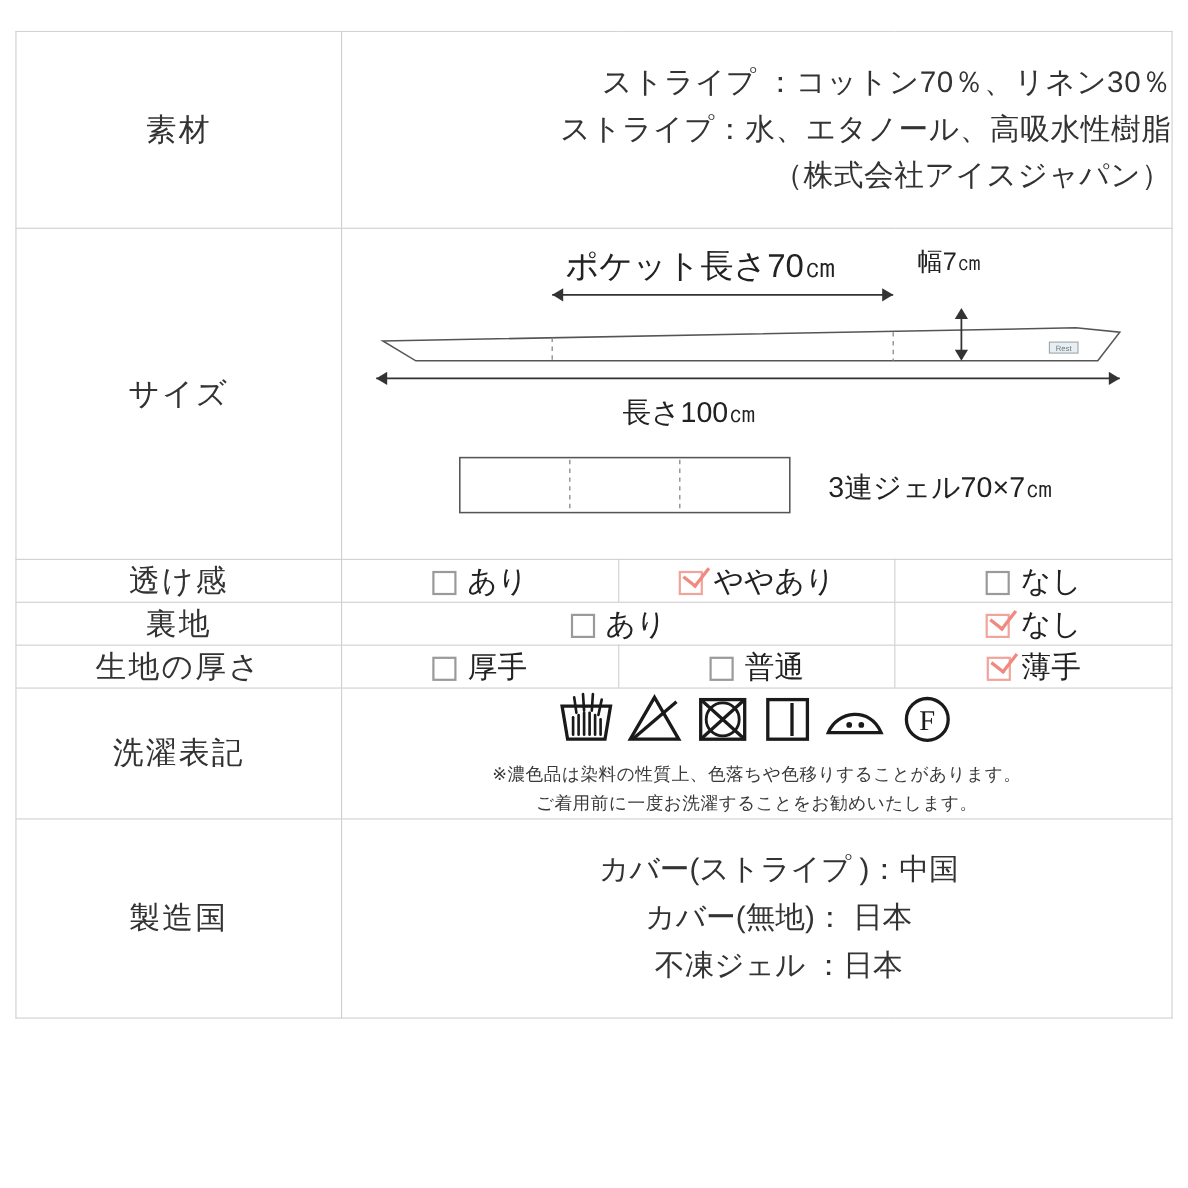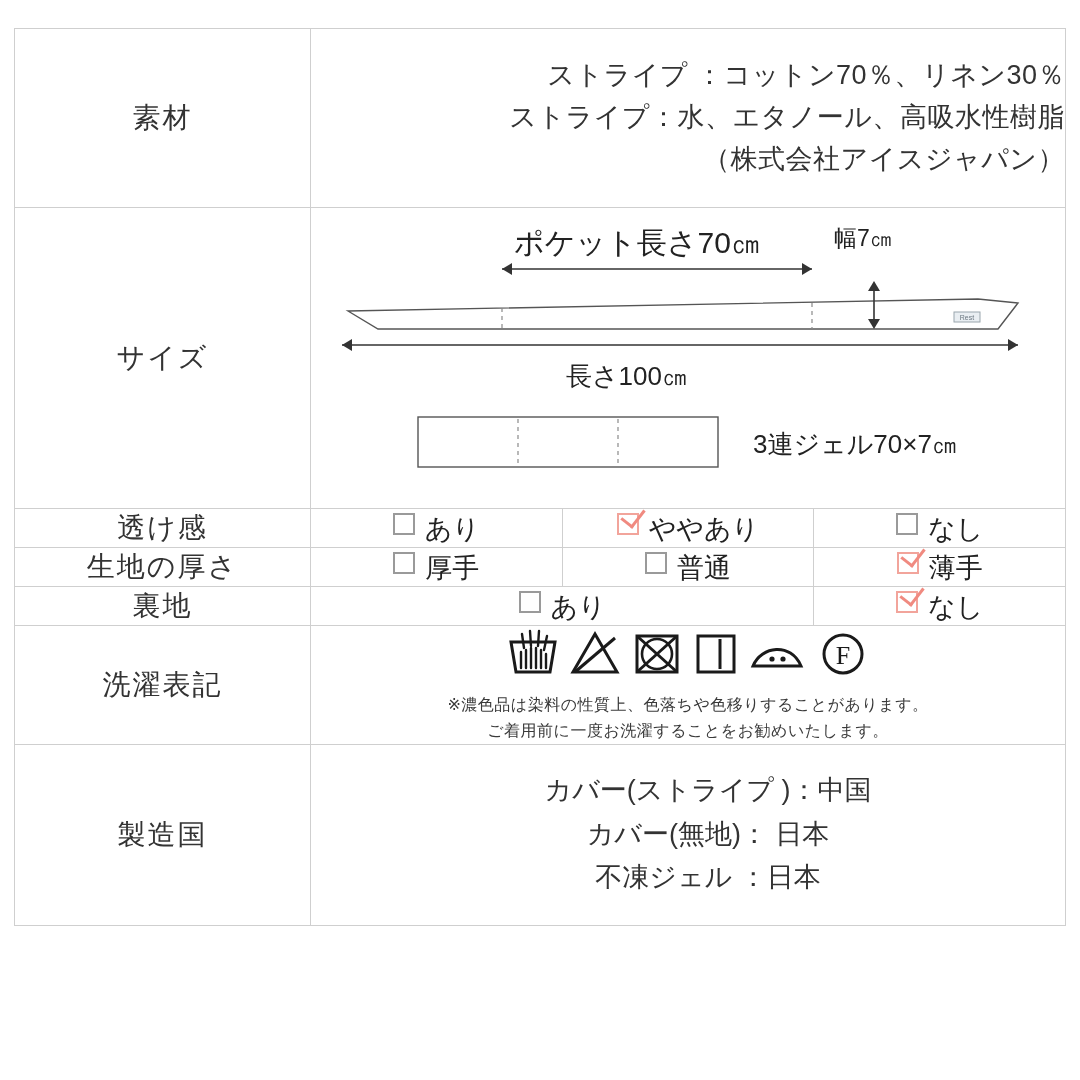--- a/index.html
+++ b/index.html
@@ -98,21 +98,21 @@
     border-left: 3px solid #f08a80;
     border-bottom: 3px solid #f08a80;
     transform: rotate(-52deg);
   }
   .opt-label {
     display: inline-block;
     vertical-align: middle;
   }
   .opt-inner {
     display: inline-flex;
-    align-items: flex-start;
+    align-items: center;
     justify-content: center;
   }
   
   .wash-cell {
     padding: 16px 0 20px 0;
   }
   .wash-icons {
     display: flex;
     justify-content: center;
     align-items: center;
@@ -234,53 +234,53 @@
       </td>
       <td class="opt-cell">
         <span class="opt-inner">
           <span class="box"></span>
           <span class="opt-label">なし</span>
         </span>
       </td>
     </tr>
 
     <tr>
+      <td class="label-cell">裏地</td>
+      <td class="opt-cell" colspan="2">
+        <span class="opt-inner">
+          <span class="box"></span>
+          <span class="opt-label">あり</span>
+        </span>
+      </td>
+      <td class="opt-cell">
+        <span class="opt-inner">
+          <span class="box checked"></span>
+          <span class="opt-label">なし</span>
+        </span>
+      </td>
+    </tr>
+
+    <tr>
       <td class="label-cell">生地の厚さ</td>
       <td class="opt-cell">
         <span class="opt-inner">
           <span class="box"></span>
           <span class="opt-label">厚手</span>
         </span>
       </td>
       <td class="opt-cell">
         <span class="opt-inner">
           <span class="box"></span>
           <span class="opt-label">普通</span>
         </span>
       </td>
       <td class="opt-cell">
         <span class="opt-inner">
           <span class="box checked"></span>
           <span class="opt-label">薄手</span>
-        </span>
-      </td>
-    </tr>
-
-    <tr>
-      <td class="label-cell">裏地</td>
-      <td class="opt-cell" colspan="2">
-        <span class="opt-inner">
-          <span class="box"></span>
-          <span class="opt-label">あり</span>
-        </span>
-      </td>
-      <td class="opt-cell">
-        <span class="opt-inner">
-          <span class="box checked"></span>
-          <span class="opt-label">なし</span>
         </span>
       </td>
     </tr>
 
 
     <tr>
       <td class="label-cell">洗濯表記</td>
       <td class="wash-cell" colspan="3">
         <div class="wash-icons">
 

